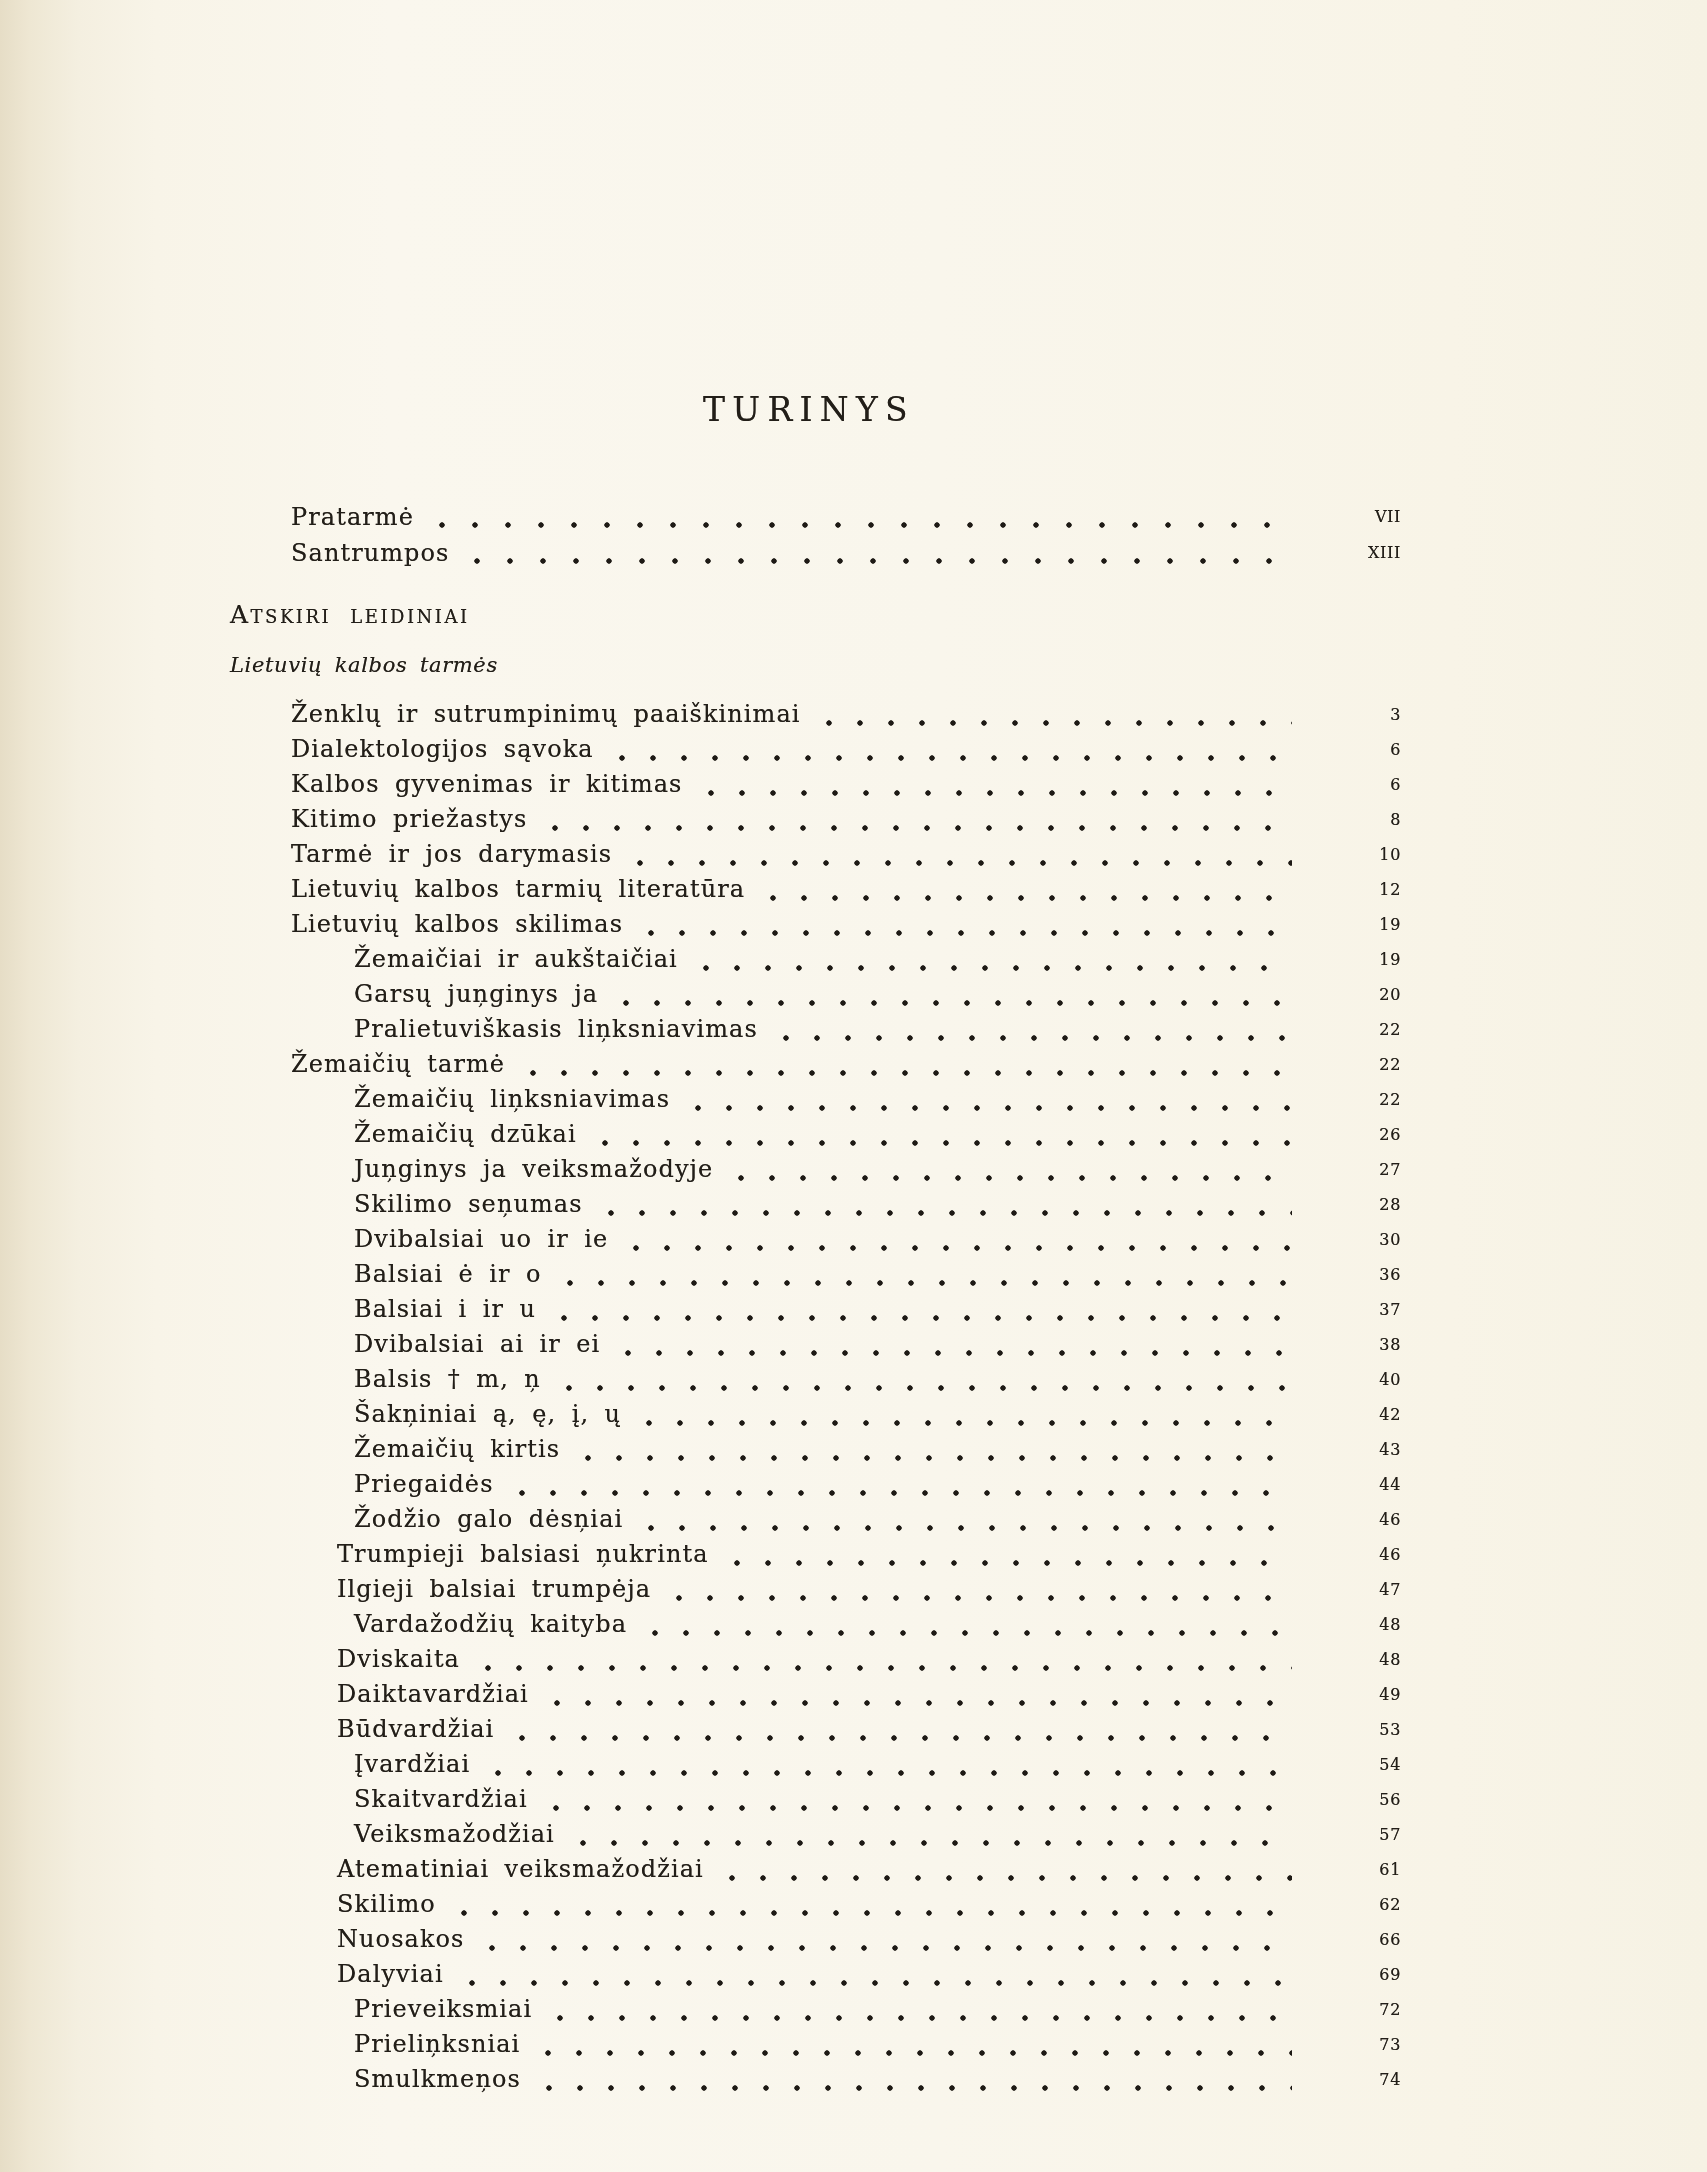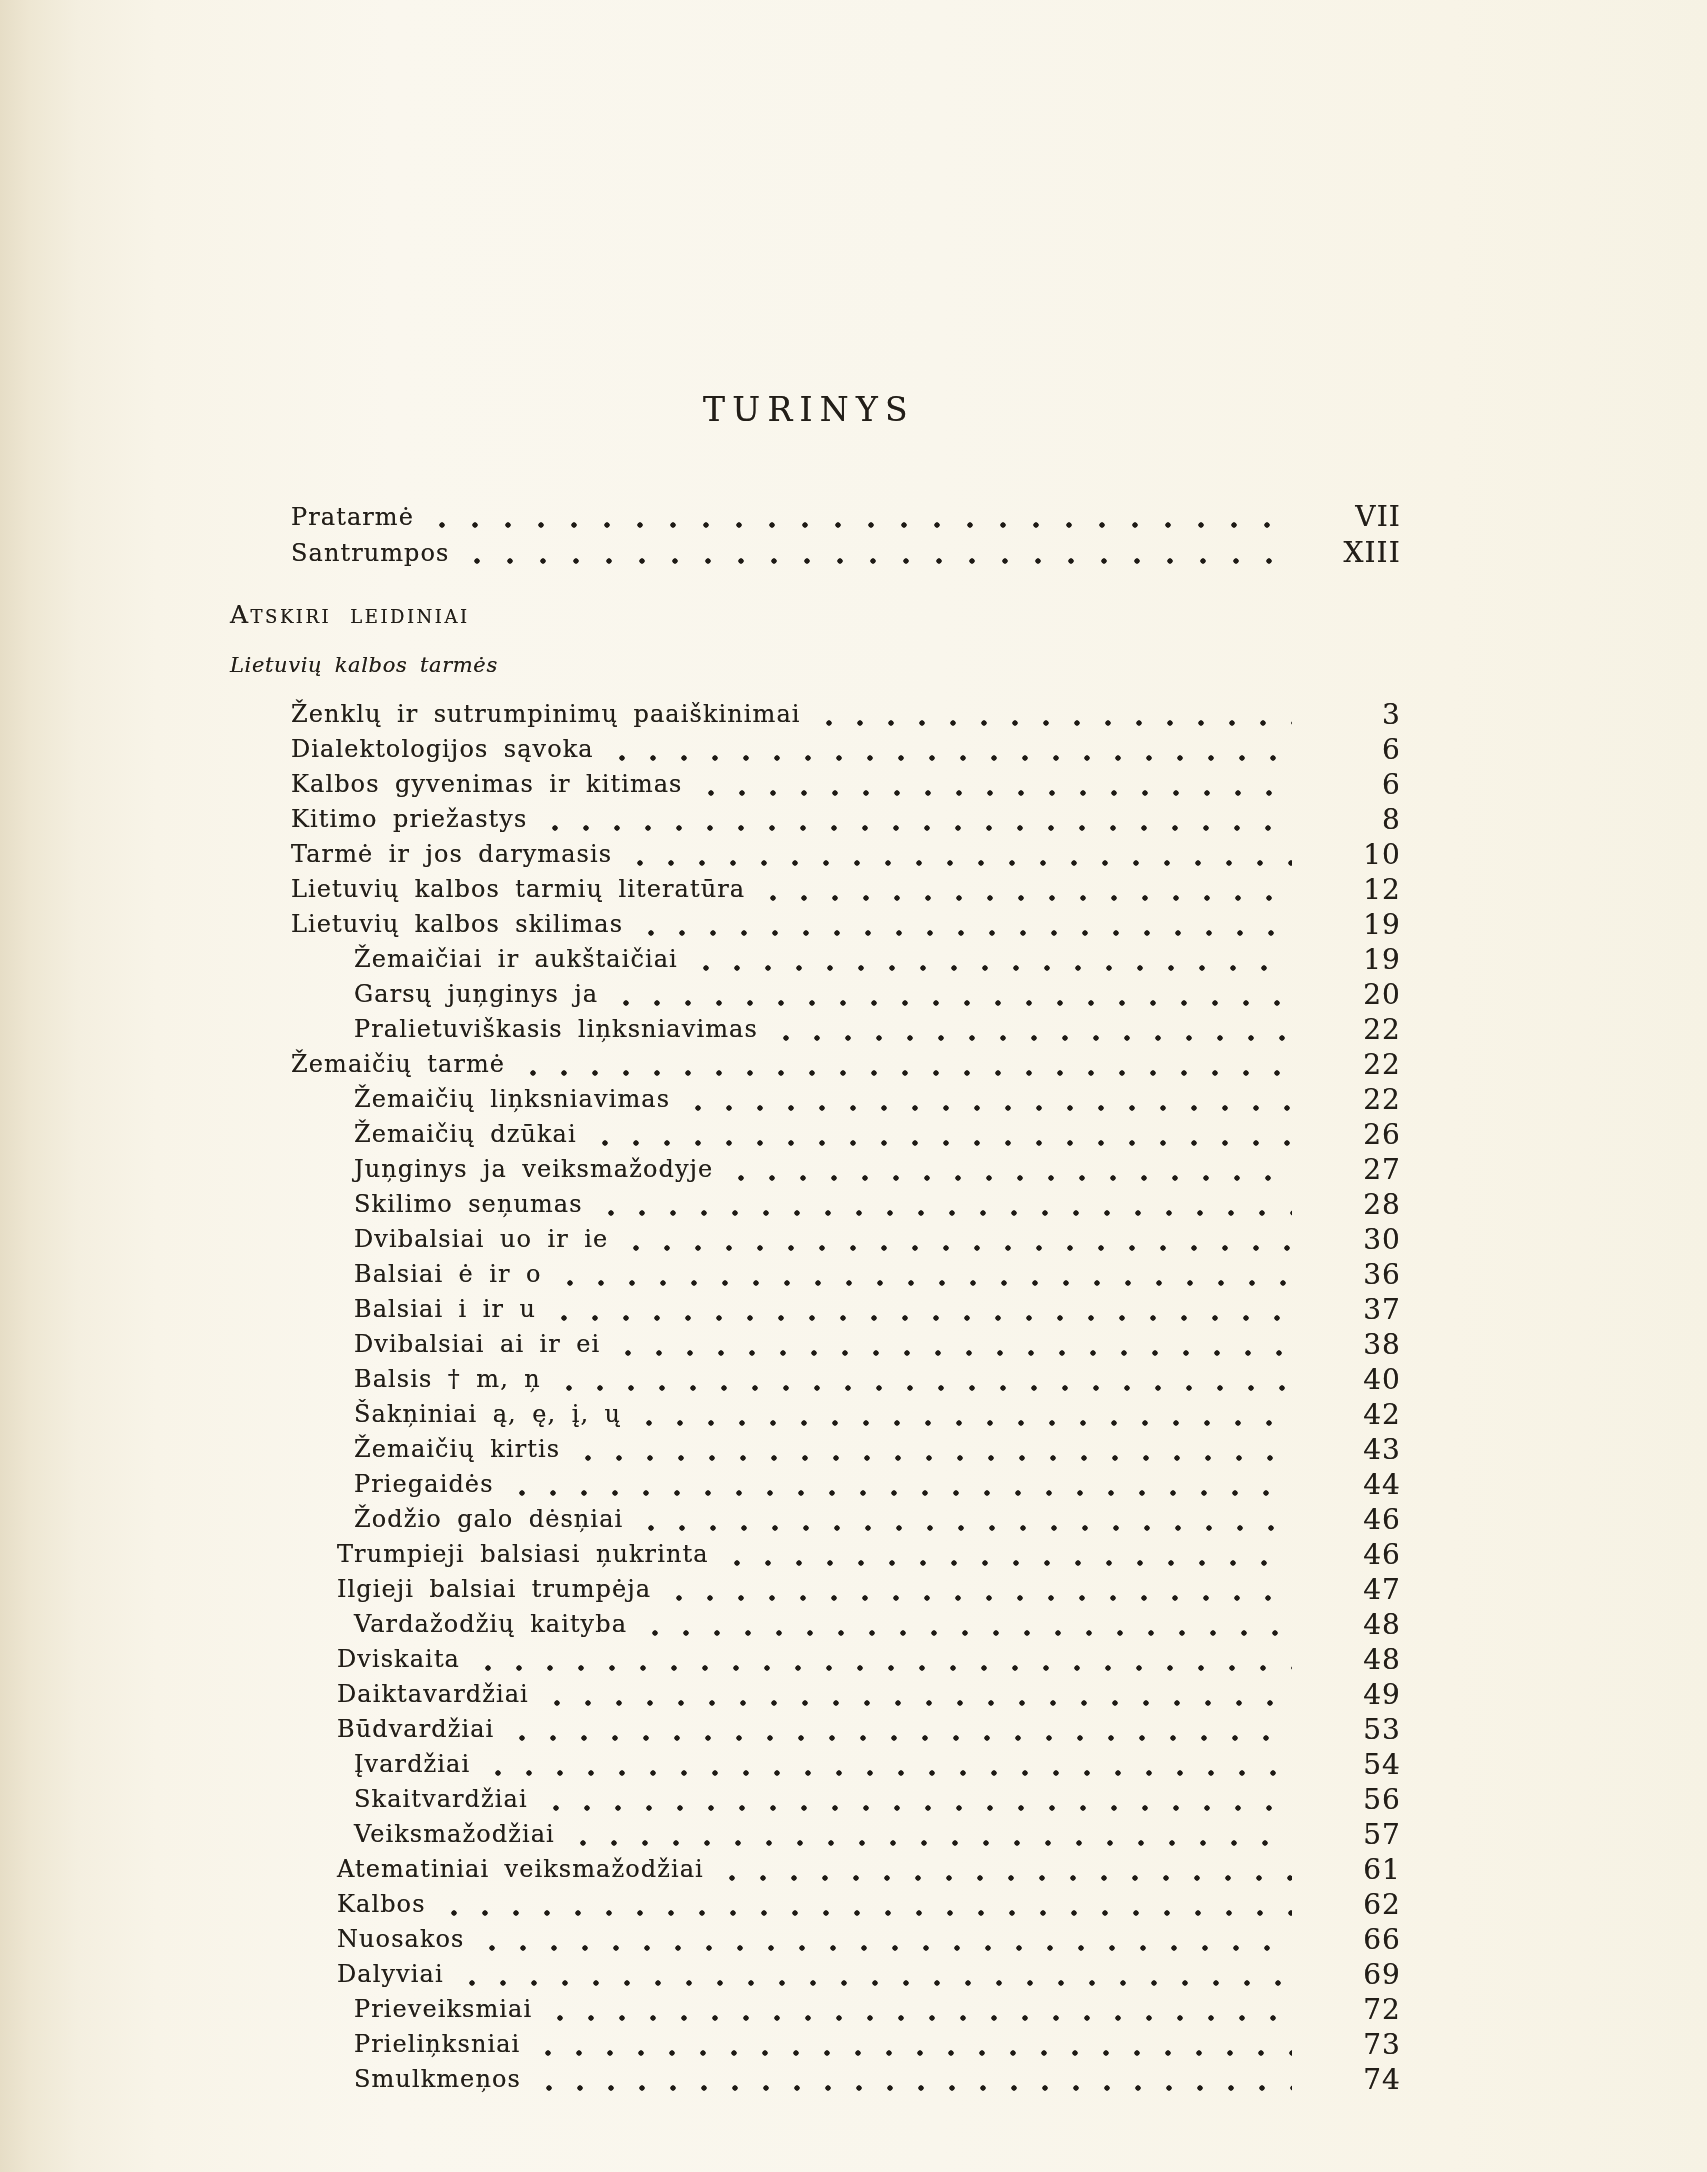--- a/index.html
+++ b/index.html
@@ -45,21 +45,21 @@
     margin-left: 13px; margin-right: 5.2px;
     overflow: hidden;
     background-image: radial-gradient(circle at 15px 26px, #1e1a15 2.4px, rgba(0,0,0,0) 3px);
     background-size: 31px 35px;
     background-repeat: repeat-x;
   }
   #front-matter .leader { background-size: 33px 36px; }
   .pagenum {
     flex: 0 0 104px;
     text-align: right;
-    font-size: 28px;
+    font-size: 16px;
     letter-spacing: .04em;
     white-space: nowrap;
   }
   .section-header {
     position: absolute;
     top: 600px; left: 230px;
     font-size: 25px;
     font-variant-caps: small-caps;
     letter-spacing: .1em;
     word-spacing: .35em;
@@ -264,21 +264,21 @@
     <span class="label">Veiksmažodžiai</span>
     <span class="leader"></span>
     <span class="pagenum">57</span>
   </div>
       <div class="row indent-3">
     <span class="label">Atematiniai veiksmažodžiai</span>
     <span class="leader"></span>
     <span class="pagenum">61</span>
   </div>
       <div class="row indent-3">
-    <span class="label">Kalbos</span>
+    <span class="label">Skilimo</span>
     <span class="leader"></span>
     <span class="pagenum">62</span>
   </div>
       <div class="row indent-3">
     <span class="label">Nuosakos</span>
     <span class="leader"></span>
     <span class="pagenum">66</span>
   </div>
       <div class="row indent-3">
     <span class="label">Dalyviai</span>

